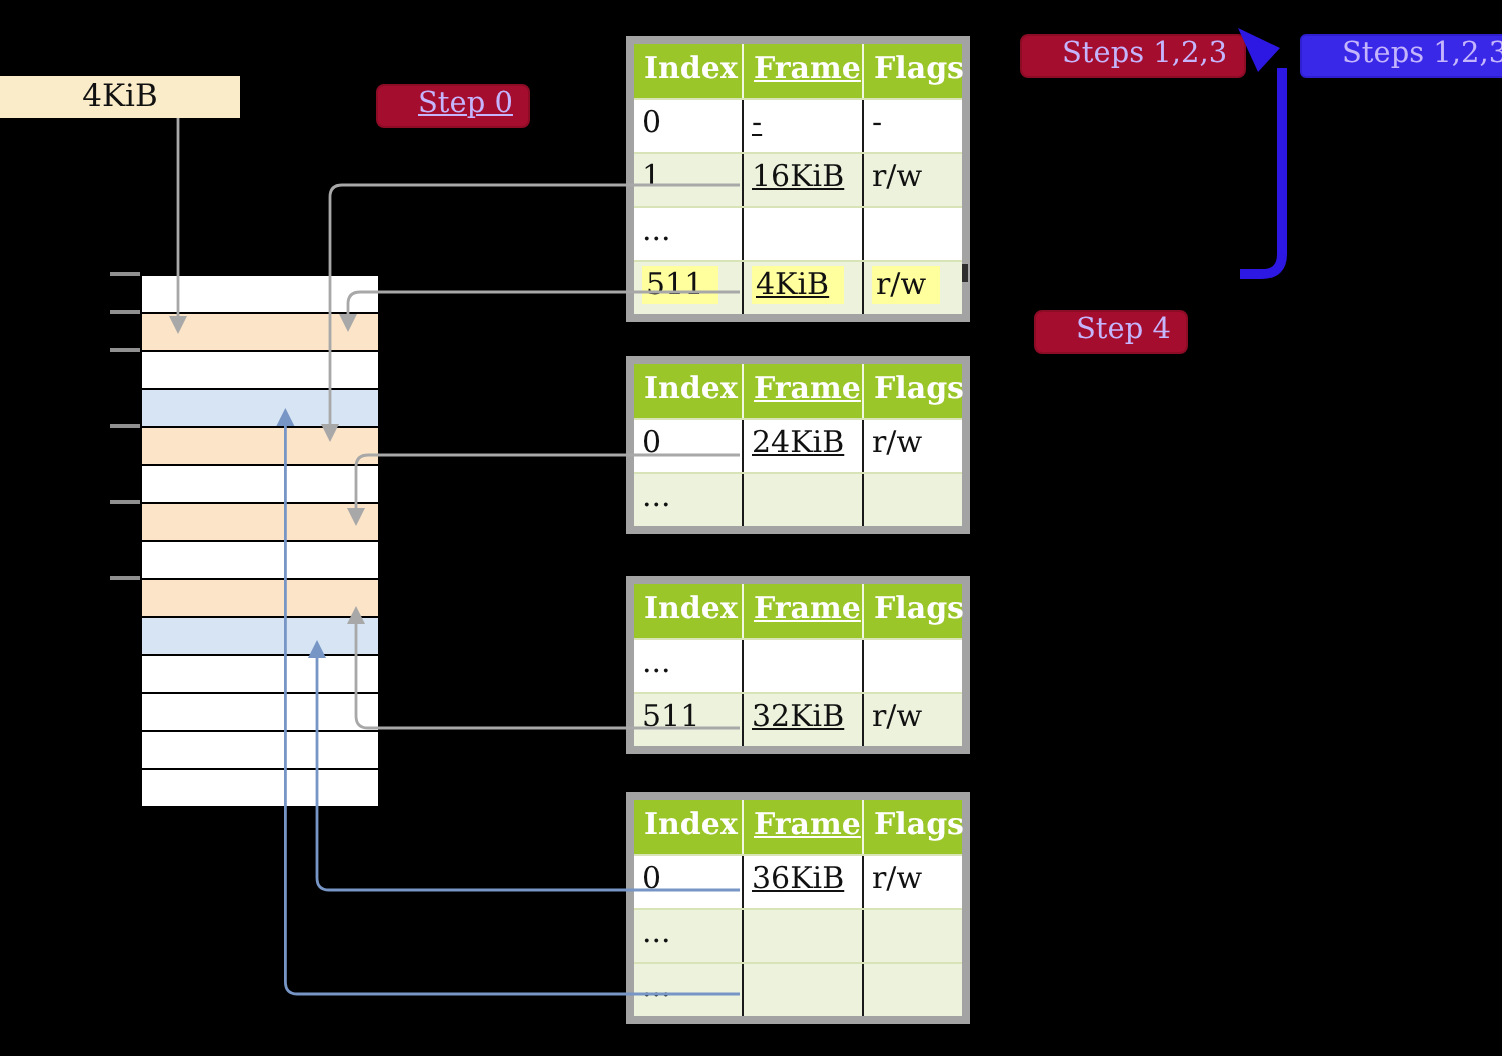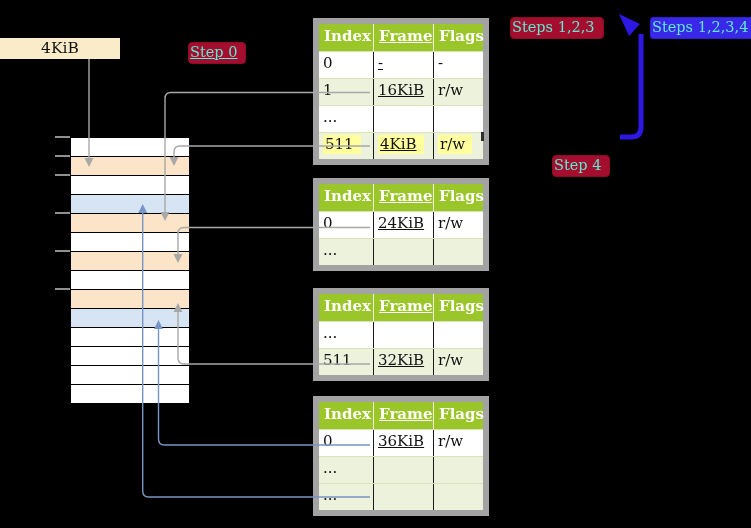--- a/index.html
+++ b/index.html
@@ -1,26 +1,26 @@
 <!DOCTYPE html>
 <html><head>
 <meta charset="utf-8">
 <style>
   html,body{margin:0;padding:0;background:#000;}
   #stage{position:relative;width:751px;height:528px;background:#000;overflow:hidden;
          font-family:"DejaVu Serif","Liberation Serif",serif;}
   
-  .badge{position:absolute;color:#5eead4;font-size:14.5px;line-height:17px;
-         padding:1px 8px 2px 1px;border-radius:4px;white-space:nowrap;}
+  .badge{position:absolute;color:#c4b5fd;font-size:14.5px;line-height:17px;
+         padding:1px 8px 2px 20px;border-radius:4px;white-space:nowrap;}
   .badge.red{background:#a50d2e;border:1px solid #8c0c26;}
   .badge.blue{background:#3a28e8;border:1px solid #2e1fd0;border-radius:3px;}
   .beige-label{position:absolute;left:0;top:38px;width:120px;height:21px;background:#faecc8;
          color:#111;font-size:15.5px;text-align:center;line-height:21px;}
   
-  .ptable{position:absolute;left:313px;width:164px;border:6px solid #a3a3a3;background:#fff;}
+  .ptable{position:absolute;left:313px;width:164px;border:4px solid #a3a3a3;background:#fff;}
   .thead{display:flex;height:27px;background:#9ac62a;color:#fff;font-weight:bold;font-size:15px;}
   .hcell{box-sizing:border-box;padding:3px 0 0 5px;border-left:1px solid #f2f7e2;}
   .hcell:first-child{border-left:none;}
   .trow{display:flex;height:26px;font-size:15px;color:#111;border-top:1px solid #d8e4b8;}
   .trow:first-child{border-top:none;}
   .trow.green{background:#ecf2dc;}
   .trow.white{background:#ffffff;}
   .tcell{box-sizing:border-box;padding:2px 0 0 4px;border-left:1px solid #1a1a1a;overflow:hidden;}
   .tcell:first-child{border-left:none;}
   .c0{width:54px;} .c1{width:60px;text-decoration:underline;} .c2{width:50px;}
@@ -37,21 +37,21 @@
 </head>
 <body>
 
 <div id="stage">
 
   <div class="beige-label">4KiB</div>
 
   <div class="badge red" style="left:188px;top:42px;text-decoration:underline;">Step 0</div>
   <div class="badge red" style="left:510px;top:17px;">Steps 1,2,3</div>
   <div class="badge blue" style="left:650px;top:17px;">Steps 1,2,3,4</div>
-  <div class="badge red" style="left:552px;top:155px;text-align:right;">Step 4</div>
+  <div class="badge red" style="left:517px;top:155px;text-align:right;">Step 4</div>
 
   <div id="memory">
       <div class="mrow mem-white"></div>
       <div class="mrow mem-peach"></div>
       <div class="mrow mem-white"></div>
       <div class="mrow mem-blue"></div>
       <div class="mrow mem-peach"></div>
       <div class="mrow mem-white"></div>
       <div class="mrow mem-peach"></div>
       <div class="mrow mem-white"></div>

